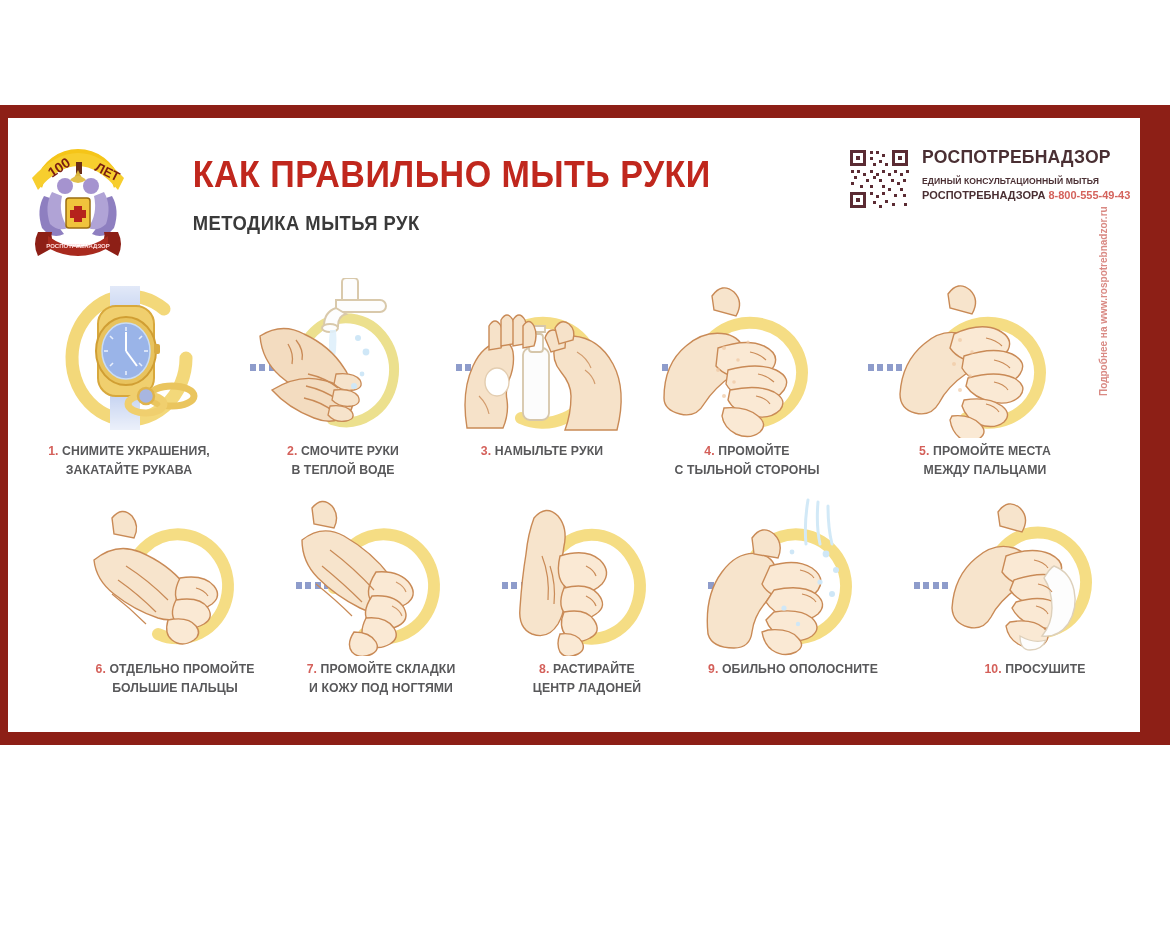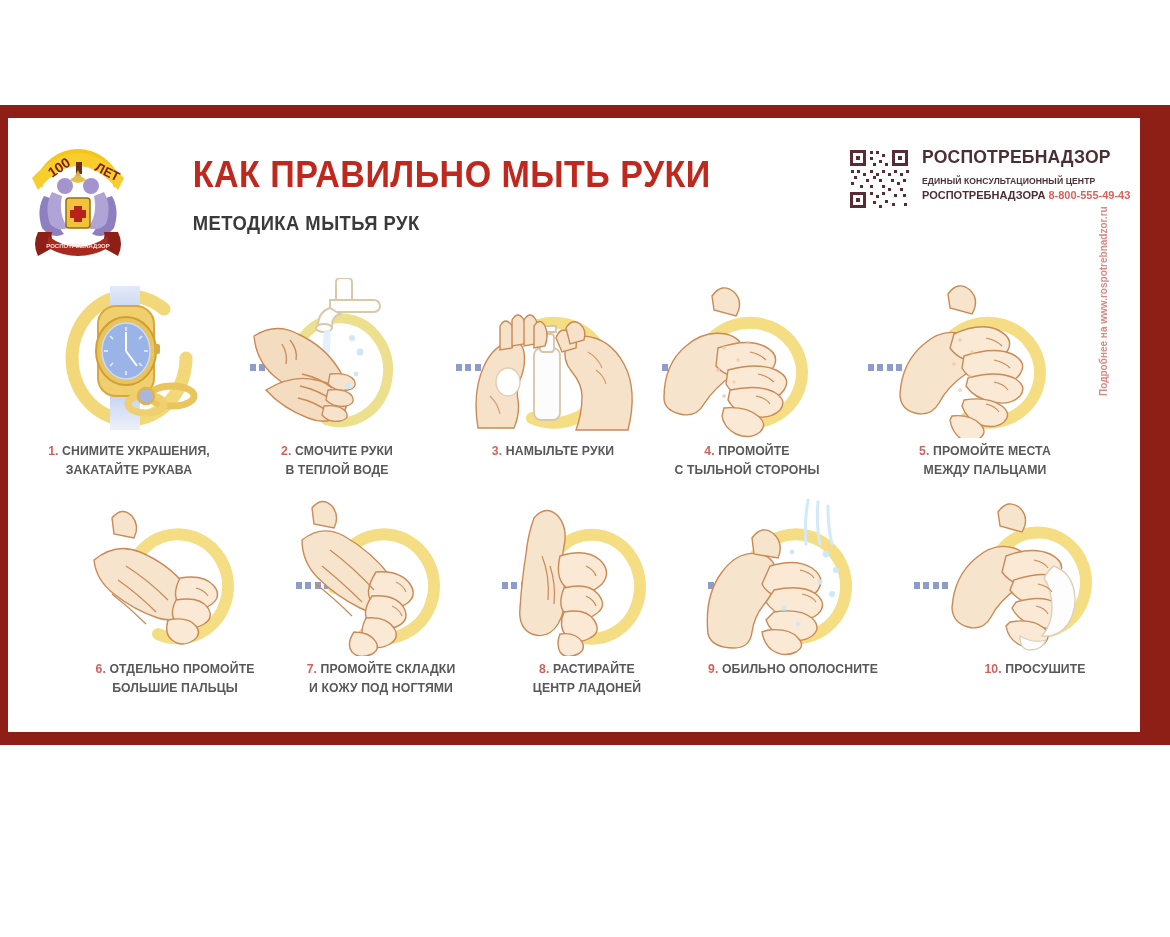--- a/index.html
+++ b/index.html
@@ -151,21 +151,21 @@
                   <rect x="25" y="53" width="3" height="3"></rect>
                 <rect x="37" y="52" width="3" height="3"></rect>
                   <rect x="44" y="55" width="3" height="3"></rect>
                 <rect x="56" y="55" width="3" height="3"></rect>
                   <rect x="31" y="57" width="3" height="3"></rect>
               </g>
             </svg>
           </div>
           <div class="rpn-text">
             <div class="rpn-name">РОСПОТРЕБНАДЗОР</div>
-            <div class="rpn-l1">ЕДИНЫЙ КОНСУЛЬТАЦИОННЫЙ ЦЕНТР</div>
+            <div class="rpn-l1">ЕДИНЫЙ КОНСУЛЬТАЦИОННЫЙ МЫТЬЯ</div>
             <div class="rpn-l2">
               <span>РОСПОТРЕБНАДЗОРА</span>
               <span class="rpn-phone">8-800-555-49-43</span>
             </div>
           </div>
         </div>
       </div>
 
       <div class="row row1">
 
@@ -210,21 +210,21 @@
           </div>
         </div>
 
         <div class="dots" style="left:242px">
           <i></i>
             <i></i>
             <i></i>
             <i></i>
         </div>
 
-        <div class="cell" style="left:236px">
+        <div class="cell" style="left:242px">
           <div class="art">
             <svg viewBox="0 0 186 160">
               <path d="M48 92 a48 52 0 1 1 34 50" fill="none" stroke="#ece08e" stroke-width="10" stroke-linecap="round"></path>
               <g fill="#fdfdfd" stroke="#d9c9ab" stroke-width="2">
                 <rect x="92" y="0" width="16" height="26" rx="4"></rect>
                 <path d="M86 22 h44 a6 6 0 0 1 0 12 h-44 z"></path>
                 <path d="M86 30 q-12 4 -12 18 l14 0 q0 -10 8 -12 z"></path>
                 <ellipse cx="80" cy="50" rx="8" ry="4"></ellipse>
               </g>
               <path d="M80 52 q-3 20 2 40 q6 -20 4 -40 z" fill="#dff0fb" opacity=".9"></path>
@@ -259,21 +259,21 @@
           </div>
         </div>
 
         <div class="dots" style="left:448px">
           <i></i>
             <i></i>
             <i></i>
             <i></i>
         </div>
 
-        <div class="cell" style="left:452px">
+        <div class="cell" style="left:441px">
           <div class="art">
             <svg viewBox="0 0 186 160">
               <path d="M42 96 a52 50 0 1 1 30 44" fill="none" stroke="#f5dd84" stroke-width="12" stroke-linecap="round"></path>
               <g fill="#fcfcfc" stroke="#d6c6aa" stroke-width="1.8">
                 <rect x="74" y="70" width="26" height="72" rx="7"></rect>
                 <rect x="80" y="56" width="14" height="18" rx="3"></rect>
                 <path d="M80 54 h16 v-6 h-10 q-6 0 -6 6 z"></path>
               </g>
               <g fill="#f6e2c9" stroke="#c98a56" stroke-width="1.4">
                 <path d="M18 150 q-6 -36 6 -62 q10 -22 28 -24 q10 -1 12 10 q2 14 -4 28 q-4 10 -2 20 q2 14 -4 28 z"></path>

